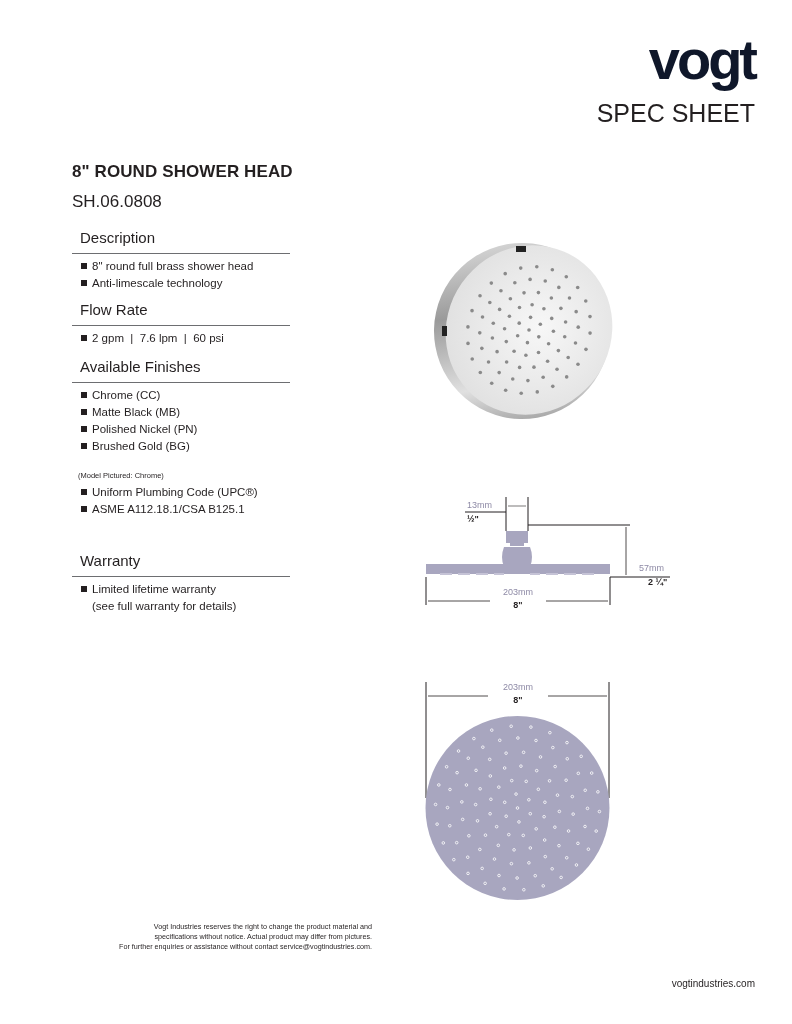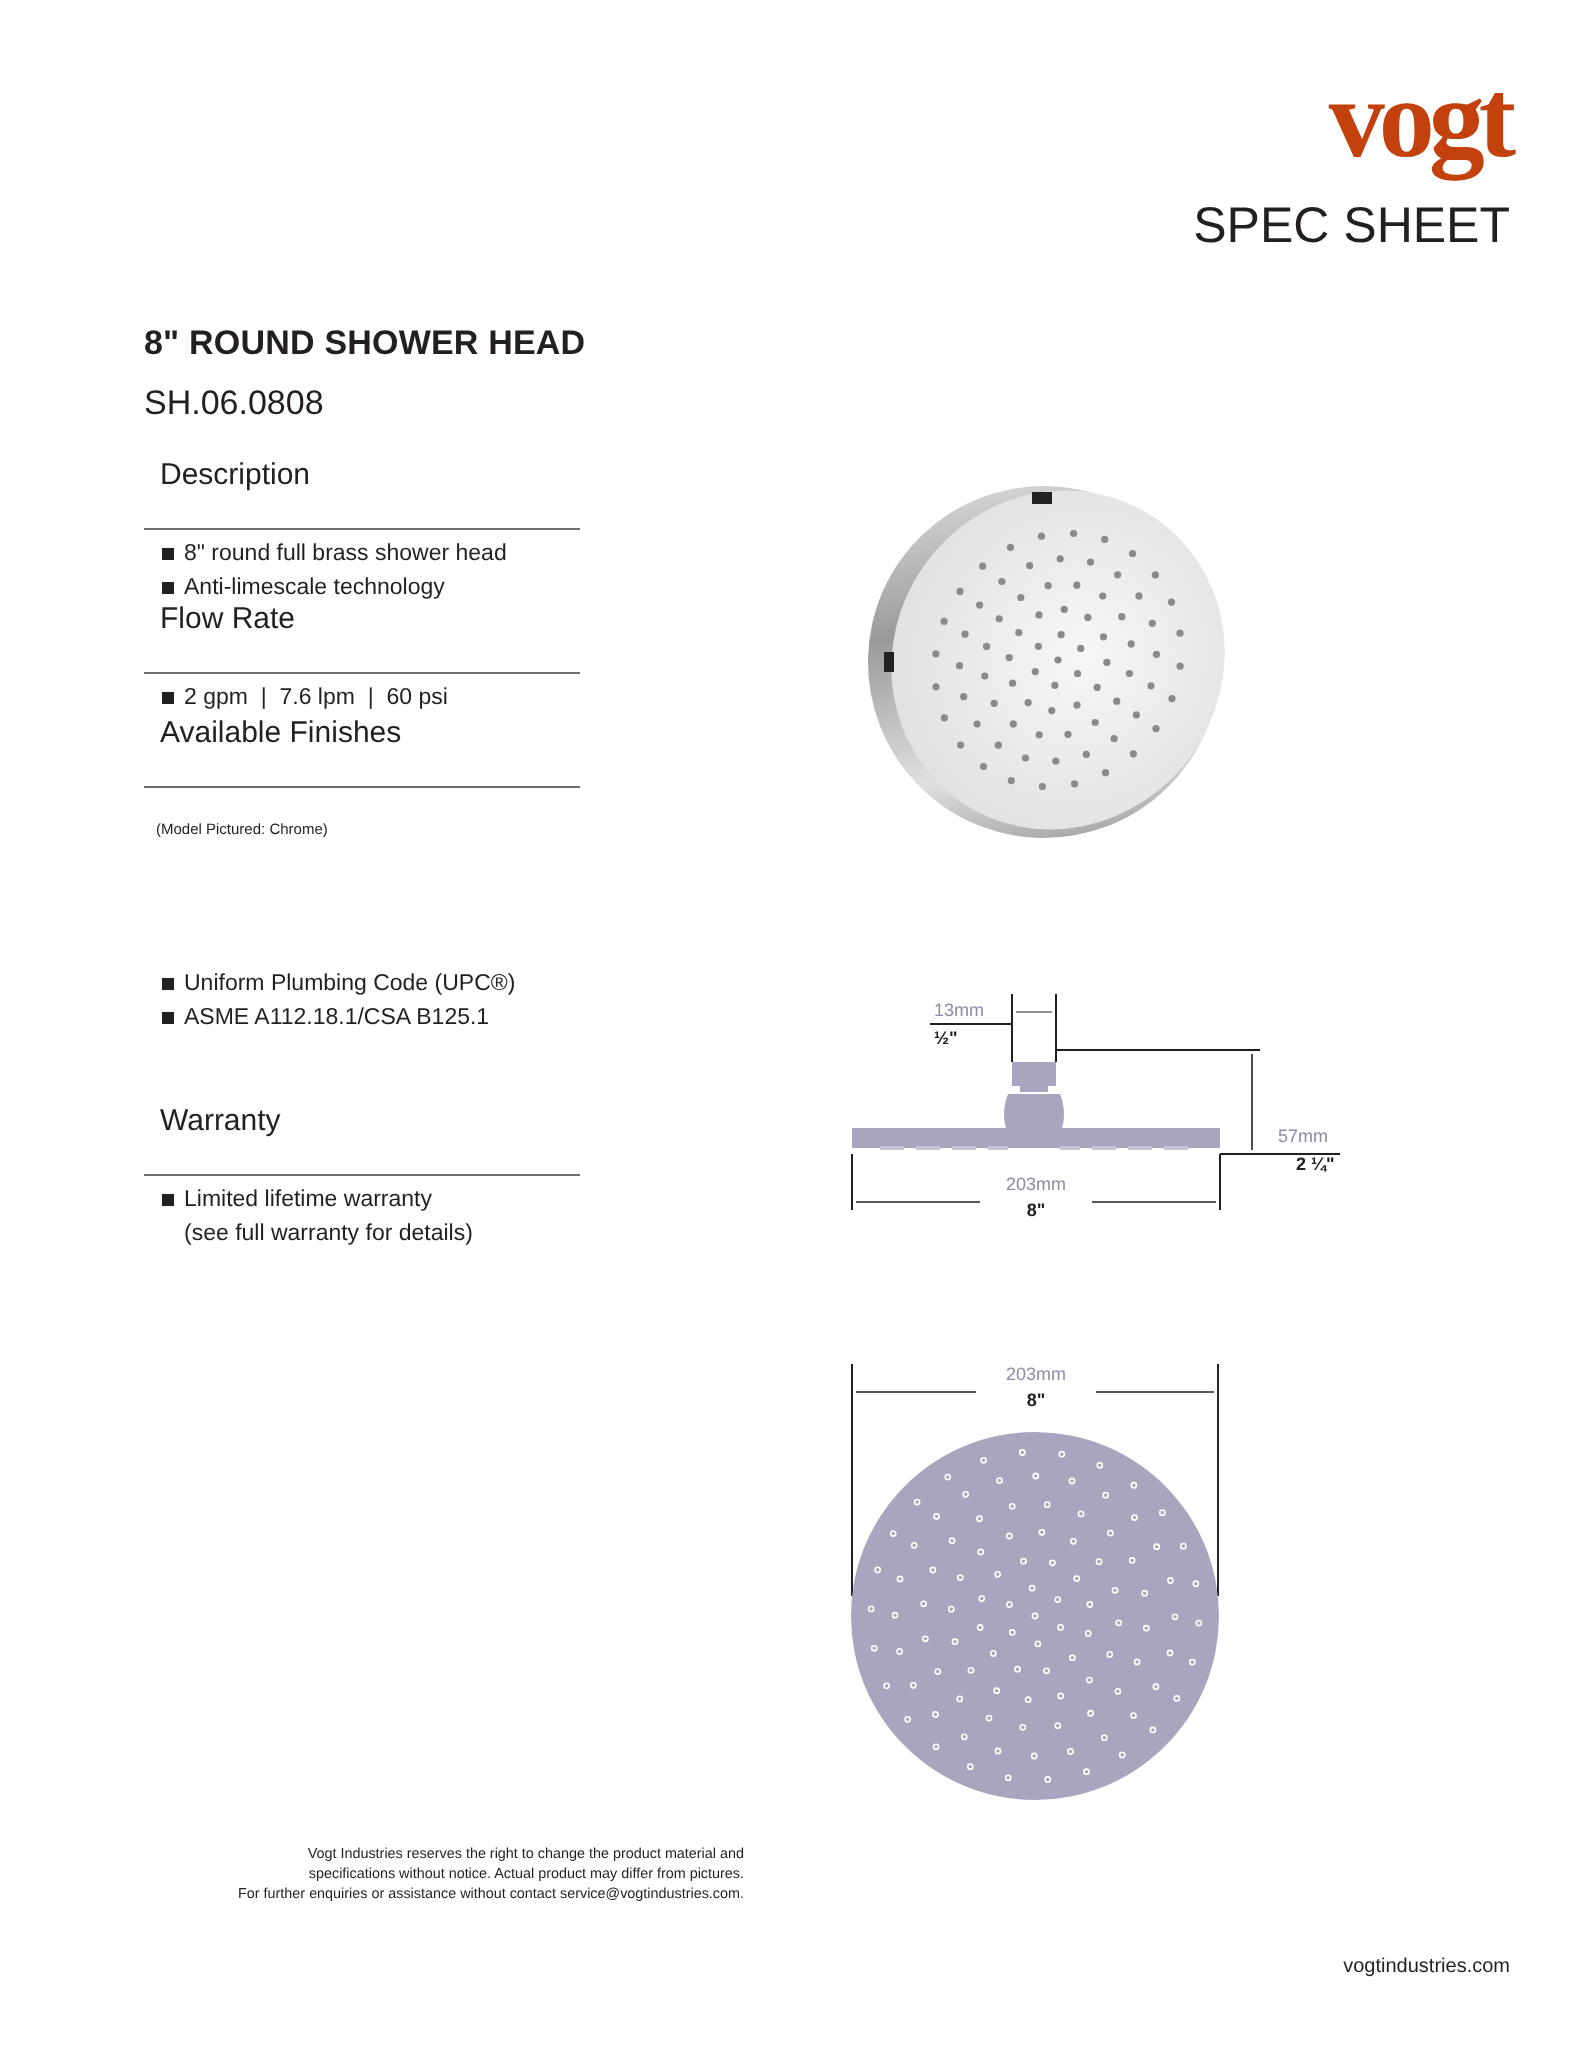--- a/index.html
+++ b/index.html
@@ -1,24 +1,24 @@
 <!DOCTYPE html>
 <html><head>
 <meta charset="utf-8">
 <style>
   html, body { margin:0; padding:0; background:#ffffff; }
   body { width:792px; height:1024px; position:relative; overflow:hidden;
          font-family:"Liberation Sans", sans-serif; color:#231f20; }
-  .logo { position:absolute; right:37px; top:30px; font-family:Liberation Serif, serif;
-          font-weight:bold; font-size:56px; letter-spacing:-3px; line-height:60px; color:#c2410c; }
+  .logo { position:absolute; right:37px; top:30px; font-family:Liberation Sans, sans-serif;
+          font-weight:bold; font-size:56px; letter-spacing:-3px; line-height:60px; color:#0f172a; }
   .spec-sheet { position:absolute; right:37px; top:98px; font-size:25px; line-height:30px; color:#231f20;margin-left:38px; }
   .product-title { position:absolute; left:72px; top:162px; font-size:17px; font-weight:bold; letter-spacing:0.1px; }
   .product-code { position:absolute; left:72px; top:192px; font-size:17px; }
   .section { position:absolute; left:78px; width:212px; }
-  .section-heading { font-size:15px; line-height:18px; padding-left:2px; padding-bottom:17px;
+  .section-heading { font-size:15px; line-height:18px; padding-left:2px; padding-bottom:6px;
                      border-bottom:1px solid #6d6e71; margin-left:-6px; padding-left:8px; }
   .bullets { list-style:none; margin:4px 0 0 0; padding:0; }
   .bullets li { position:relative; padding-left:14px; font-size:11.5px; line-height:17px; }
   .bullets li::before { content:""; position:absolute; left:3px; top:5px; width:6px; height:6px; background:#231f20; }
   .note { font-size:7.5px; margin-top:16px; color:#231f20; }
   .footer-disclaimer { position:absolute; left:72px; top:922px; font-size:7.2px; line-height:10px; color:#231f20; width:300px;text-align:right; }
   .footer-url { position:absolute; right:37px; top:978px; font-size:10px; color:#231f20; }
   .dim-text-mm { fill:#8e8aa6; font-size:9px; font-family:"Liberation Sans", sans-serif; }
   .dim-text-in { fill:#231f20; font-size:9px; font-weight:bold; font-family:"Liberation Sans", sans-serif; }
 </style>
@@ -41,20 +41,26 @@
 
 <div class="section" style="top:301px">
   <div class="section-heading">Flow Rate</div>
   <ul class="bullets">
     <li style="white-space:pre">2 gpm  |  7.6 lpm  |  60 psi</li>
   </ul>
 </div>
 
 <div class="section" style="top:358px">
   <div class="section-heading">Available Finishes</div>
+  <ul class="bullets">
+    <li>Chrome (CC)</li>
+    <li>Matte Black (MB)</li>
+    <li>Polished Nickel (PN)</li>
+    <li>Brushed Gold (BG)</li>
+  </ul>
   <div class="note">(Model Pictured: Chrome)</div>
 </div>
 
 <div class="section" style="top:480px">
   <ul class="bullets">
     <li>Uniform Plumbing Code (UPC®)</li>
     <li>ASME A112.18.1/CSA B125.1</li>
   </ul>
 </div>
 

